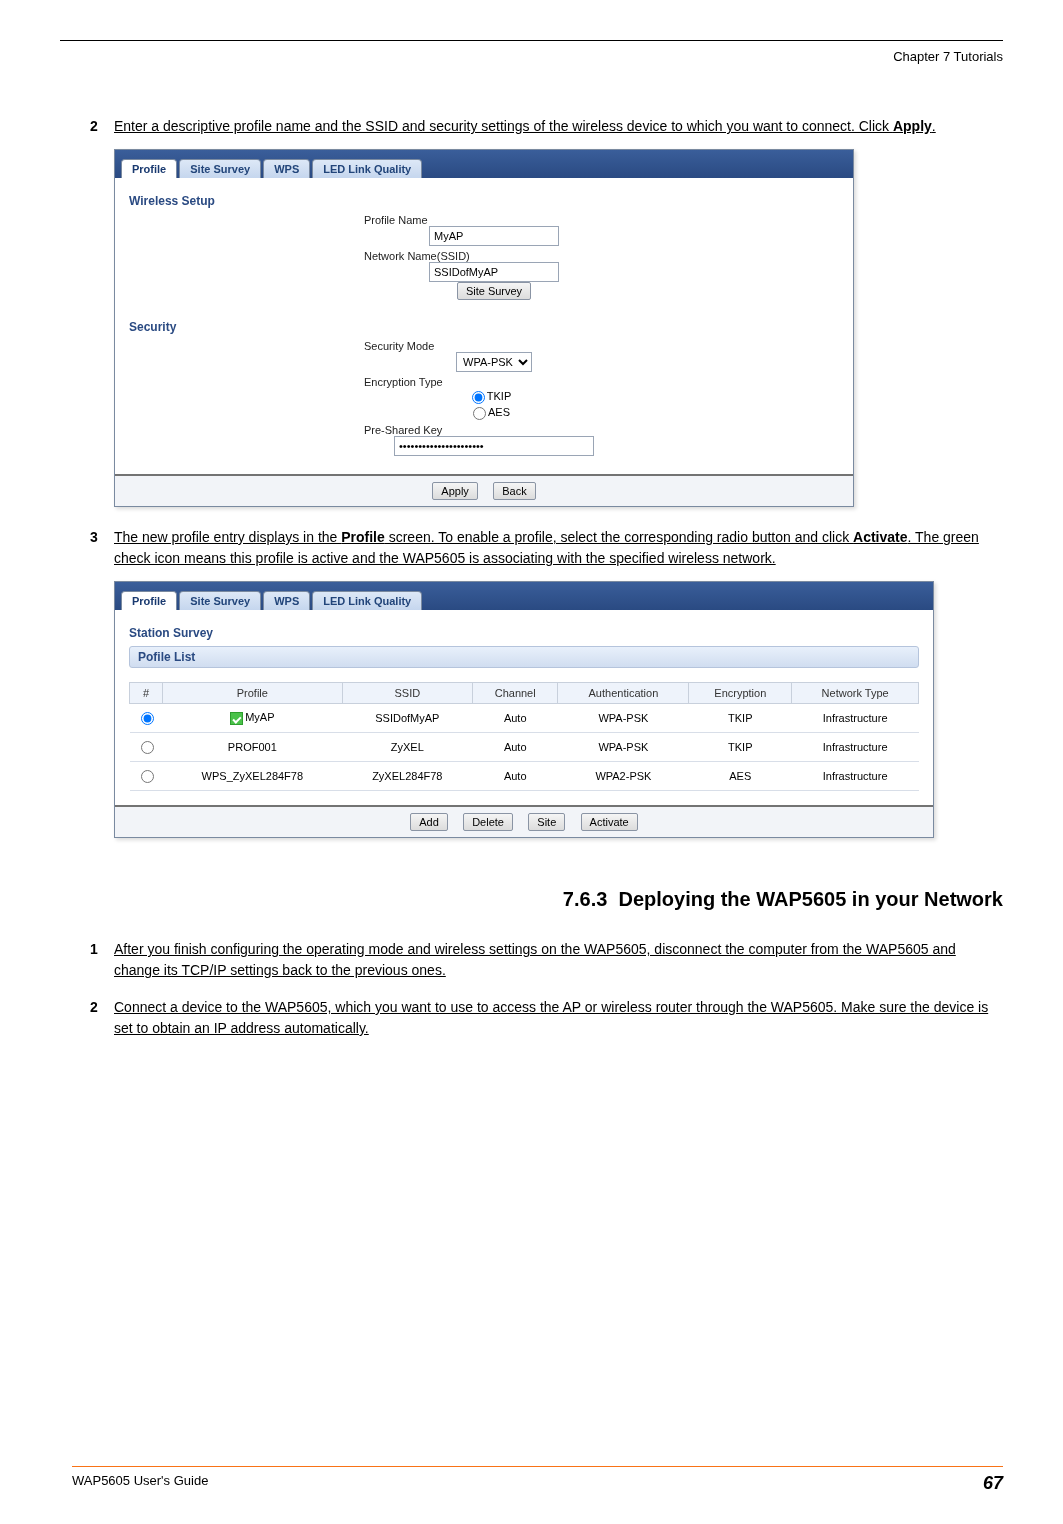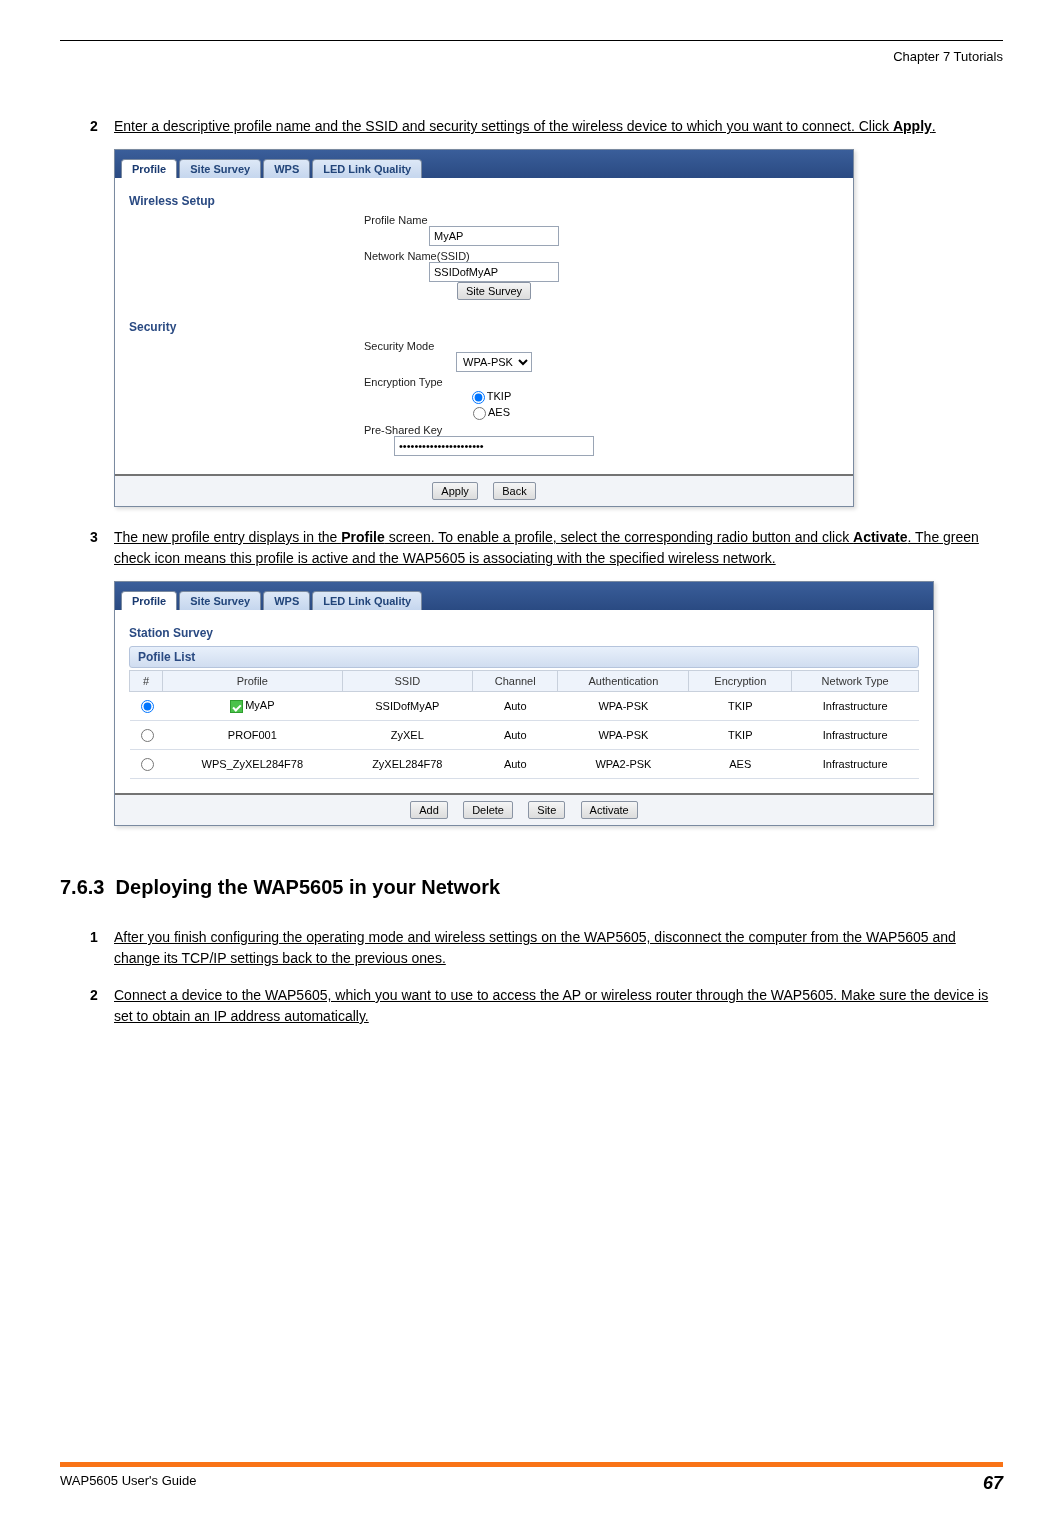--- a/index.html
+++ b/index.html
@@ -13,25 +13,25 @@
     width: 1063px;
     min-height: 1524px;
     position: relative;
   }
   .top-rule { border-top: 1px solid #000; margin-bottom: 8px; }
   .chapter-header { text-align: right; font-size: 13px; margin-bottom: 52px; }
   .step { display: flex; margin: 8px 0 12px 30px; line-height: 1.5; }
   .step-num { font-weight: bold; width: 24px; flex-shrink: 0; }
   .step-text { flex: 1; text-decoration: underline; }
   .step-text b { font-weight: bold; }
-  .section-heading { font-size: 20px; font-weight: bold; margin: 50px 0 28px 0; }
+  .section-heading { font-size: 20px; font-weight: bold; margin: 50px 0 28px 0; text-align: right; }
   .footer {
     position: absolute;
-    bottom: 30px; left: 60px; right: 60px;
-    border-top: 5px solid #f97316;
+    bottom: 30px; left: 72px; right: 60px;
+    border-top: 1px solid #f97316;
     padding-top: 6px;
     display: flex; justify-content: space-between;
     font-size: 13px;
   }
   .footer .pg { font-weight: bold; font-size: 18px; font-style: italic; }
 
   
   .panel {
     border: 1px solid #7a8aa0;
     margin: 12px 0 20px 54px;
@@ -115,21 +115,21 @@
 
   
   .subhead {
     background: linear-gradient(#e8f0fb, #d0ddf0);
     border: 1px solid #b5c4dc;
     border-radius: 3px;
     padding: 3px 8px;
     color: #2a4a82;
     font-weight: bold;
     font-size: 12px;
-    margin-bottom: 2px;
+    margin-bottom: 14px;
   }
   table.profile-table {
     width: 100%;
     border-collapse: collapse;
     font-size: 11px;
   }
   table.profile-table th {
     background: #eef3fb;
     border: 1px solid #c8d0dc;
     padding: 4px 6px;

